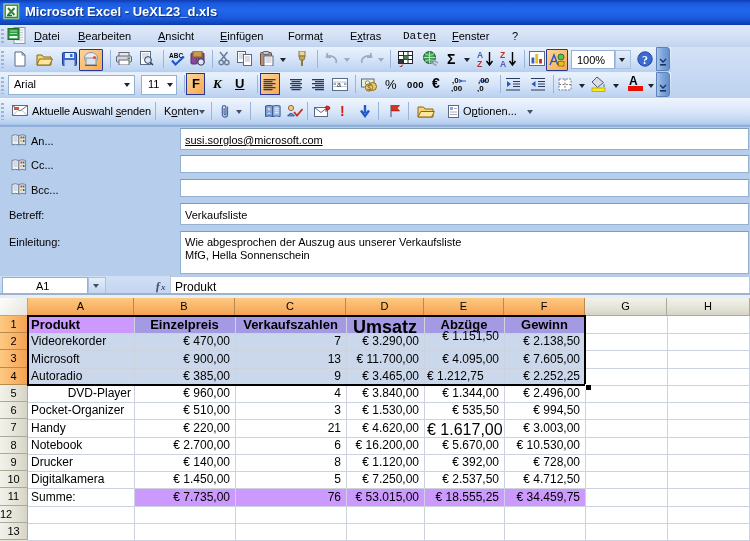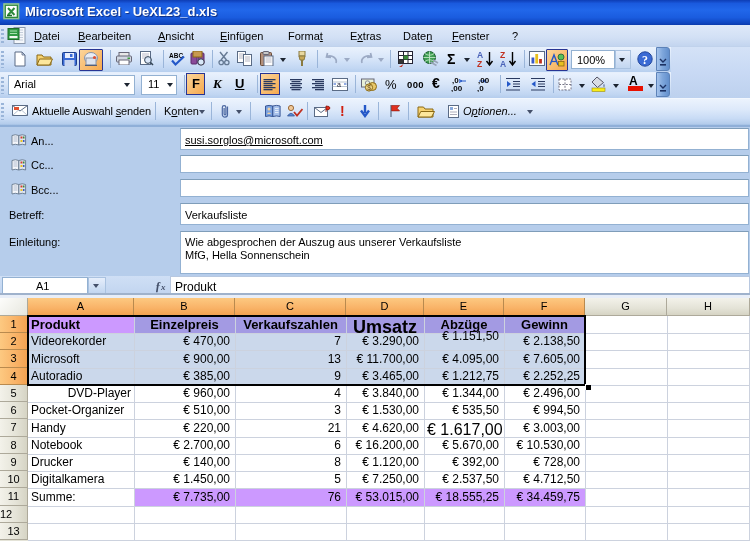--- a/index.html
+++ b/index.html
@@ -30,21 +30,21 @@
 <path d="M3 4 h7 M3 6.5 h7" stroke="#a8e0b0" stroke-width="1"></path>
 <rect x="2.5" y="9" width="8" height="2.2" fill="#f0f6f0"></rect>
 </svg>
     </div>
 <div class="t" style="left:34px;top:30px;height:14px;font-size:11px;"><span style="text-decoration:underline">D</span>atei</div>
 <div class="t" style="left:78px;top:30px;height:14px;font-size:11px;"><span style="text-decoration:underline">B</span>earbeiten</div>
 <div class="t" style="left:158px;top:30px;height:14px;font-size:11px;"><span style="text-decoration:underline">A</span>nsicht</div>
 <div class="t" style="left:220px;top:30px;height:14px;font-size:11px;"><span style="text-decoration:underline">E</span>infügen</div>
 <div class="t" style="left:288px;top:30px;height:14px;font-size:11px;">Forma<span style="text-decoration:underline">t</span></div>
 <div class="t" style="left:350px;top:30px;height:14px;font-size:11px;">E<span style="text-decoration:underline">x</span>tras</div>
-<div class="t" style="left:403px;top:30px;height:14px;font-size:11px;">Date<span style="text-decoration:underline">n</span></div>
+<div class="t" style="left:403px;top:30px;height:14px;font-size:11px;font-family:Liberation Mono, monospace;">Date<span style="text-decoration:underline">n</span></div>
 <div class="t" style="left:452px;top:30px;height:14px;font-size:11px;"><span style="text-decoration:underline">F</span>enster</div>
 <div class="t" style="left:512px;top:30px;height:14px;font-size:11px;">?</div>
 <div style="left:0;top:47px;width:750px;height:25px;background:linear-gradient(180deg,#eaf2fd 0%,#d8e6f9 45%,#c2d7f3 85%,#b7cfee 100%);"></div>
 <div style="left:0;top:72px;width:750px;height:26px;background:linear-gradient(180deg,#e9f1fd 0%,#d7e5f8 45%,#c1d6f2 85%,#b5cded 100%);border-top:1px solid #e6effc;"></div>
 <div style="left:1px;top:51px;width:3px;height:17px;background:repeating-linear-gradient(180deg,#9ab5d9 0 2px,transparent 2px 4px);"></div>
 <div style="left:1px;top:77px;width:3px;height:17px;background:repeating-linear-gradient(180deg,#9ab5d9 0 2px,transparent 2px 4px);"></div>
 <div style="left:13px;top:51px;width:14px;height:16px;">
       <svg width="14" height="16" viewBox="0 0 14 16">
         <path d="M2 1 h7 l3 3 v11 h-10 z" fill="#fff" stroke="#5a6b85"></path>
         <path d="M9 1 l3 3 h-3 z" fill="#cdd8e8" stroke="#5a6b85" stroke-width=".8"></path>
@@ -450,21 +450,21 @@
         <path d="M1 12 L3.8 6.5 H17.5 L14.5 12 z" fill="#fde79c" stroke="#8a6914"></path>
       </svg>
     </div>
 <div style="left:448px;top:105px;width:12px;height:13px;">
       <svg width="12" height="13" viewBox="0 0 12 13">
         <rect x="0.5" y="0.5" width="10" height="12" fill="#fff" stroke="#5a6b85"></rect>
         <rect x="2" y="2" width="3" height="3" fill="#88aade"></rect>
         <path d="M6 3.5 h3 M2 7 h7 M2 9.5 h7" stroke="#99a" stroke-width=".8"></path>
       </svg>
     </div>
-<div class="t" style="left:463px;top:105px;height:13px;font-size:11px;font-style:italic;">O<span style="text-decoration:underline">p</span>tionen...</div>
+<div class="t" style="left:463px;top:105px;height:13px;font-size:11px;">O<span style="text-decoration:underline">p</span>tionen...</div>
 <div style="left:527px;top:109px;width:7px;height:6px;">
       <svg width="7" height="6">
         <path d="M0 1 L3 5 L6 1 z" fill="#44506a"></path>
       </svg>
     </div>
 <div style="left:0;top:125px;width:750px;height:152px;background:#b6cdeb;"></div>
 <div style="left:0;top:125px;width:750px;height:2px;background:#8fafd8;"></div>
 <div style="left:180px;top:128px;width:569px;height:22px;background:#fff;border:1px solid #93b1d2;border-top-color:#7f9db9;"></div>
 <div style="left:180px;top:155px;width:569px;height:18px;background:#fff;border:1px solid #93b1d2;border-top-color:#7f9db9;"></div>
 <div style="left:180px;top:179px;width:569px;height:18px;background:#fff;border:1px solid #93b1d2;border-top-color:#7f9db9;"></div>
@@ -596,21 +596,21 @@
 <div class="t" style="left:31px;top:352px;width:100px;height:14px;font-size:12px;">Microsoft</div>
 <div class="t" style="left:137px;top:352px;width:93px;height:14px;font-size:12px;text-align:right;">€ 900,00</div>
 <div class="t" style="left:238px;top:352px;width:103px;height:14px;font-size:12px;text-align:right;">13</div>
 <div class="t" style="left:349px;top:352px;width:70px;height:14px;font-size:12px;text-align:right;">€ 11.700,00</div>
 <div class="t" style="left:427px;top:352px;width:72px;height:14px;font-size:12px;text-align:right;">€ 4.095,00</div>
 <div class="t" style="left:507px;top:352px;width:73px;height:14px;font-size:12px;text-align:right;">€ 7.605,00</div>
 <div class="t" style="left:31px;top:369px;width:100px;height:14px;font-size:12px;">Autoradio</div>
 <div class="t" style="left:137px;top:369px;width:93px;height:14px;font-size:12px;text-align:right;">€ 385,00</div>
 <div class="t" style="left:238px;top:369px;width:103px;height:14px;font-size:12px;text-align:right;">9</div>
 <div class="t" style="left:349px;top:369px;width:70px;height:14px;font-size:12px;text-align:right;">€ 3.465,00</div>
-<div class="t" style="left:427px;top:369px;width:72px;height:14px;font-size:12px;text-align:right;">€ 1.212,75</div>
+<div class="t" style="left:427px;top:369px;width:72px;height:14px;font-size:12px;text-align:left;">€ 1.212,75</div>
 <div class="t" style="left:507px;top:369px;width:73px;height:14px;font-size:12px;text-align:right;">€ 2.252,25</div>
 <div class="t" style="left:31px;top:386px;width:100px;height:14px;font-size:12px;text-align:right;">DVD-Player</div>
 <div class="t" style="left:137px;top:386px;width:93px;height:14px;font-size:12px;text-align:right;">€ 960,00</div>
 <div class="t" style="left:238px;top:386px;width:103px;height:14px;font-size:12px;text-align:right;">4</div>
 <div class="t" style="left:349px;top:386px;width:70px;height:14px;font-size:12px;text-align:right;">€ 3.840,00</div>
 <div class="t" style="left:427px;top:386px;width:72px;height:14px;font-size:12px;text-align:right;">€ 1.344,00</div>
 <div class="t" style="left:507px;top:386px;width:73px;height:14px;font-size:12px;text-align:right;">€ 2.496,00</div>
 <div class="t" style="left:31px;top:403px;width:100px;height:14px;font-size:12px;">Pocket-Organizer</div>
 <div class="t" style="left:137px;top:403px;width:93px;height:14px;font-size:12px;text-align:right;">€ 510,00</div>
 <div class="t" style="left:238px;top:403px;width:103px;height:14px;font-size:12px;text-align:right;">3</div>

